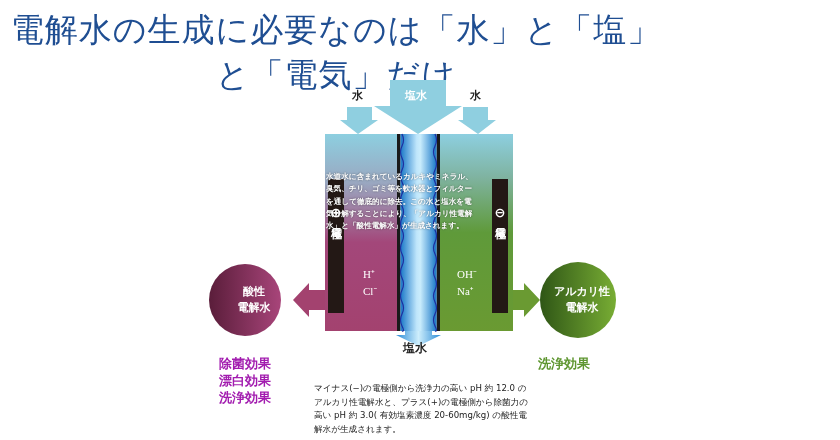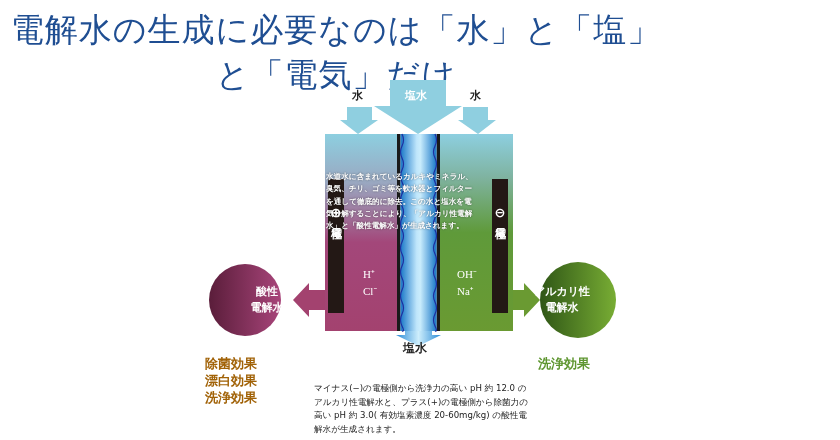--- a/index.html
+++ b/index.html
@@ -11,21 +11,21 @@
   svg#diagram { position: absolute; left: 0; top: 0; }
   .lbl-sm { font-size: 11px; font-weight: bold; color: #222; font-family: "DejaVu Sans", sans-serif; }
   .in-white { color: #fff; }
   #note { left: 326px; top: 171px; width: 152px; font-size: 7.6px; line-height: 12.3px; color: #fff;
           font-family: "DejaVu Sans", sans-serif; font-weight: bold; text-shadow: 0 0 2px rgba(0,0,0,0.55); }
   .electrode-label { color: #fff; font-size: 11px; font-weight: bold; width: 16px; text-align: center; line-height: 13px;
                      font-family: "DejaVu Sans", sans-serif; }
   .ion { color: #fff; font-size: 11px; line-height: 17px; font-family: "Liberation Serif", serif; }
   .circle-label { color: #fff; font-size: 11px; font-weight: bold; text-align: center; line-height: 16px;
                   font-family: "DejaVu Sans", sans-serif; }
-  .effects-left { color: #a16207; font-size: 13px; line-height: 17px; font-weight: bold;
+  .effects-left { color: #a21caf; font-size: 13px; line-height: 17px; text-align: center; font-weight: bold;
                   font-family: "DejaVu Sans", sans-serif; }
   .effects-right { color: #5e9630; font-size: 13px; line-height: 17px; font-weight: bold;
                    font-family: "DejaVu Sans", sans-serif; }
   #desc { left: 314px; top: 362px; width: 220px; font-size: 8.6px; line-height: 13.5px; color: #222;
           font-family: "DejaVu Sans", sans-serif; margin-top: 20px; }
   #outlet-label { left: 403px; top: 340px; font-size: 12px; font-weight: bold; color: #222;
                   font-family: "DejaVu Sans", sans-serif; }
 </style>
 </head>
 <body>
@@ -117,25 +117,25 @@
   <div>H⁺</div>
   <div>Cl⁻</div>
 </div>
 <div class="abs ion" style="left:457px; top:266px;">
   <div>OH⁻</div>
   <div>Na⁺</div>
 </div>
 
 <div id="outlet-label" class="abs">塩水</div>
 
-<div class="abs circle-label" style="left:219px; top:284px; width:96px;">
+<div class="abs circle-label" style="left:206px; top:284px; width:96px;">
   <div>酸性</div>
   <div>電解水</div>
 </div>
-<div class="abs circle-label" style="left:520px; top:284px; width:84px;">
+<div class="abs circle-label" style="left:540px; top:284px; width:84px;">
   <div>アルカリ性</div>
   <div>電解水</div>
 </div>
 
 <div class="abs effects-left" style="left:205px; top:355px; width:80px;">
   <div>除菌効果</div>
   <div>漂白効果</div>
   <div>洗浄効果</div>
 </div>
 <div class="abs effects-right" style="left:538px; top:355px; width:80px;">

